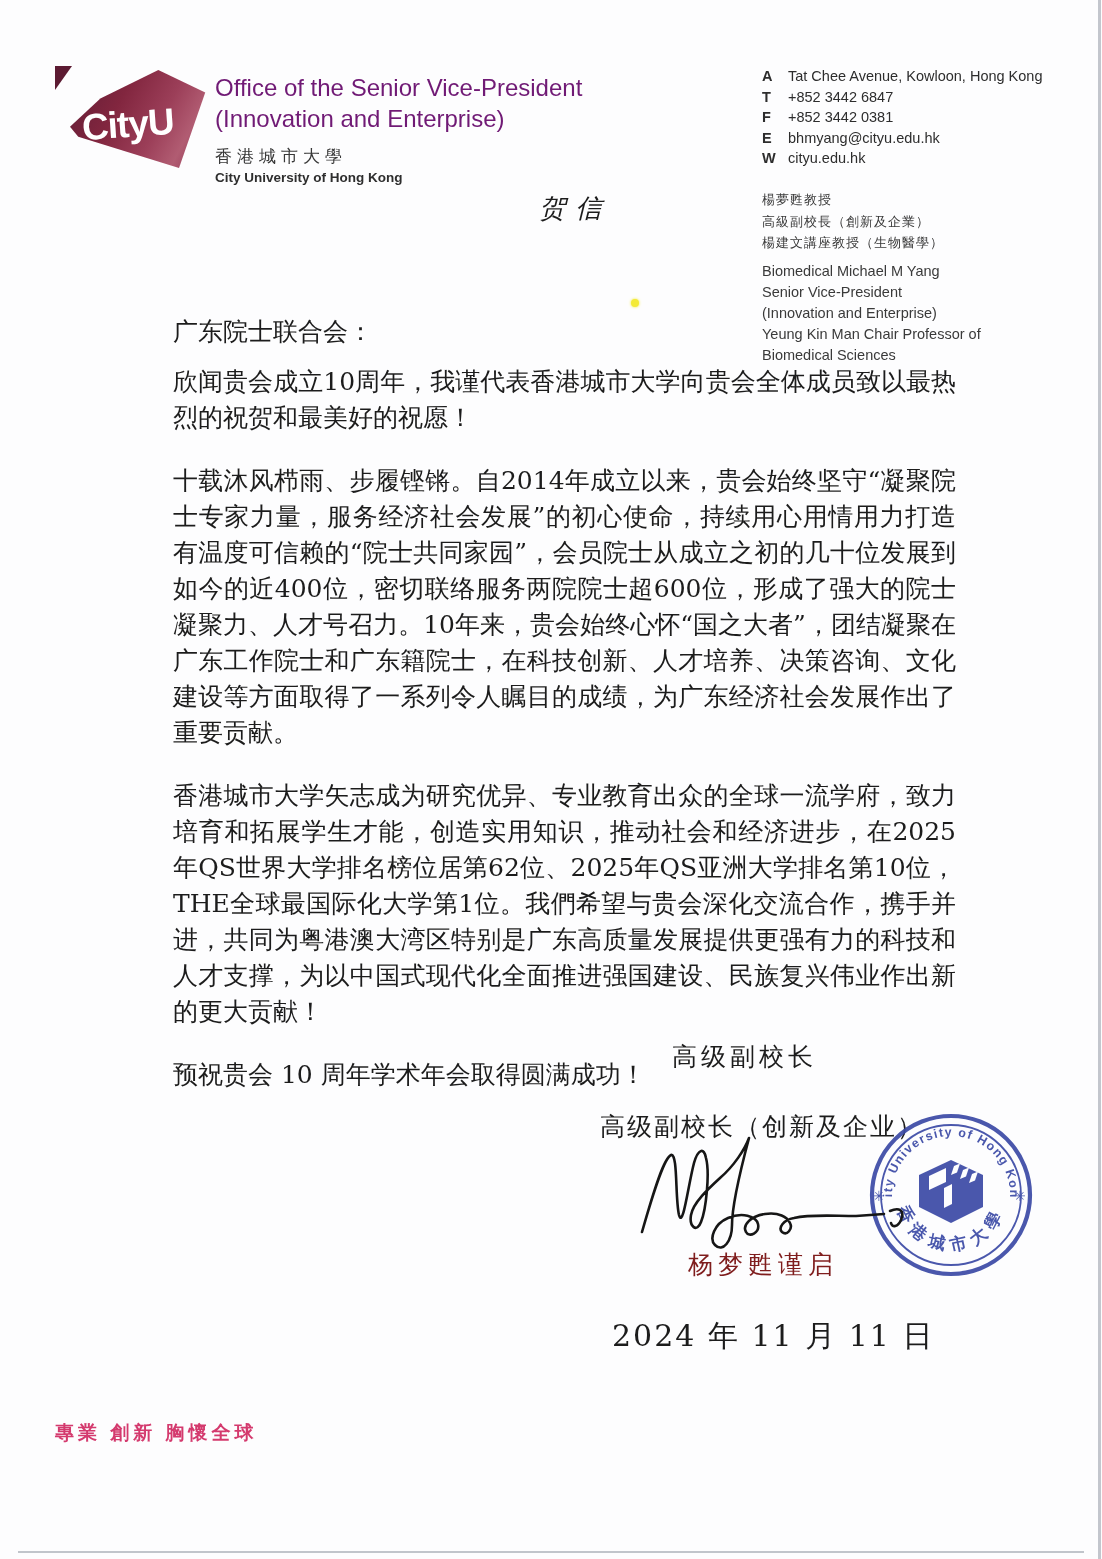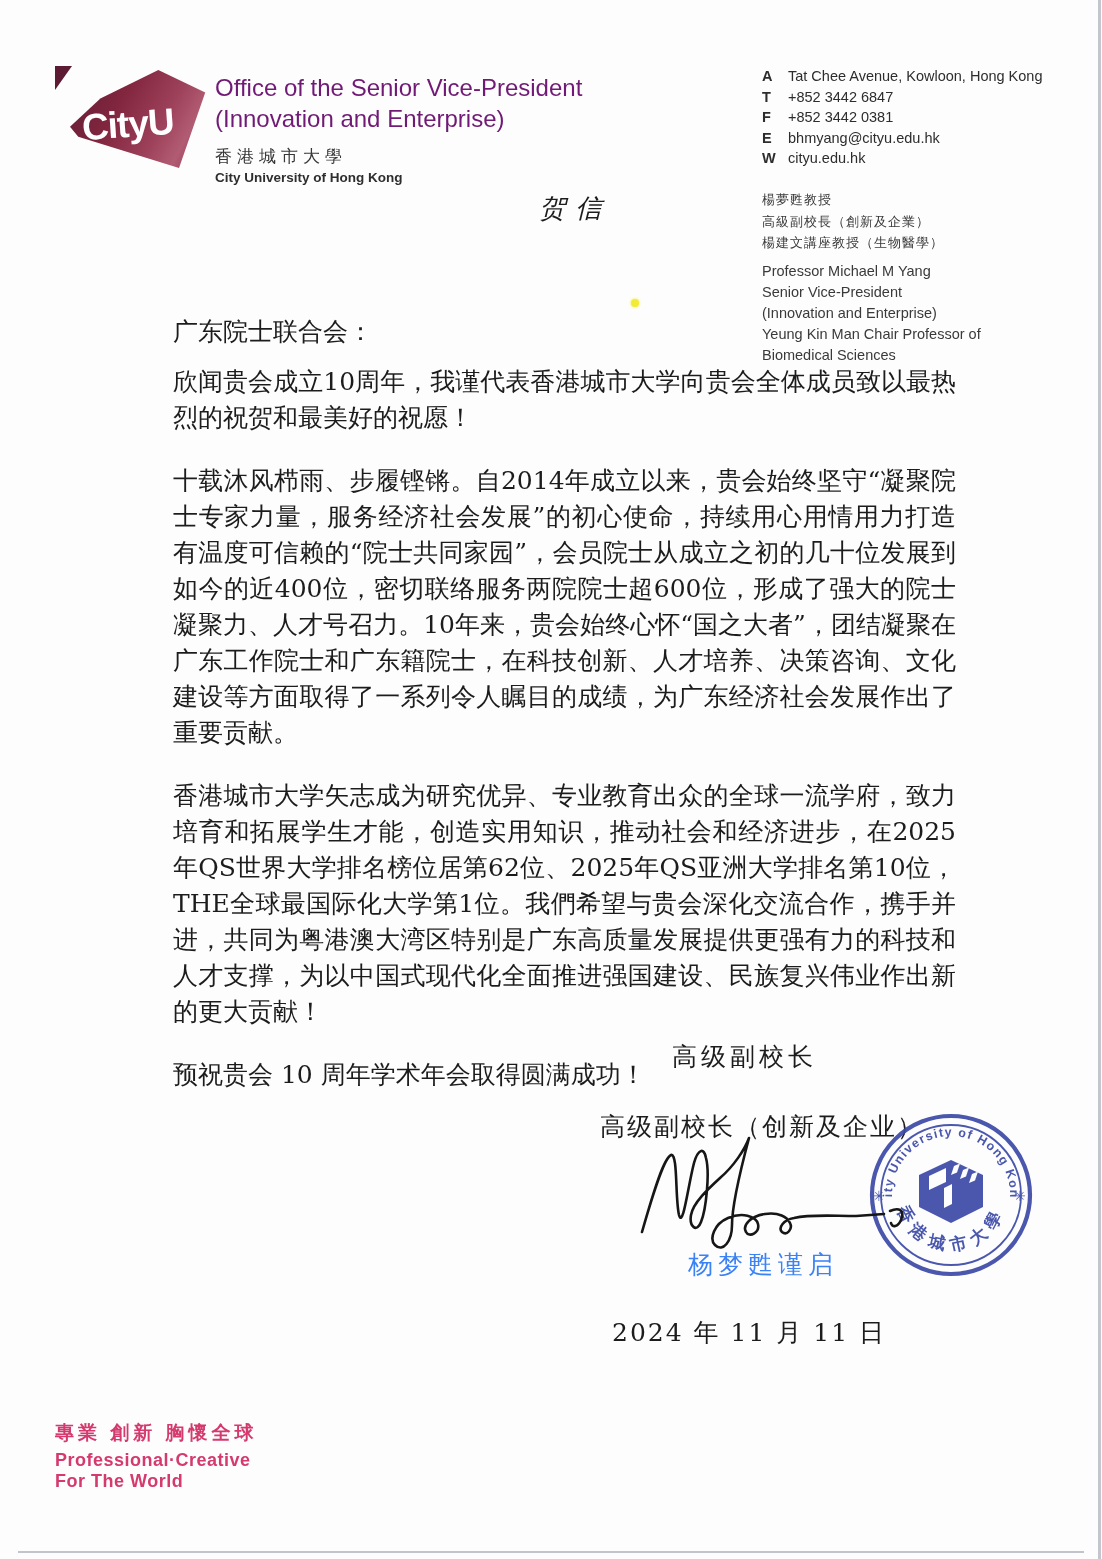--- a/index.html
+++ b/index.html
@@ -39,28 +39,28 @@
   .salutation{margin-bottom:14px;}
   .para{margin:0 12px 27px 0;}
   .sign-org{position:absolute;left:672px;top:1040px;
     font-family:"DejaVu Serif","Liberation Serif",serif;font-size:25px;
     letter-spacing:4px;color:#1c1c1c;}
   .sign-title{position:absolute;left:600px;top:1110px;
     font-family:"DejaVu Serif","Liberation Serif",serif;font-size:25px;
     letter-spacing:2px;color:#1c1c1c;}
   .sign-name{position:absolute;left:688px;top:1248px;
     font-family:Liberation Sans, sans-serif;font-size:25px;
-    letter-spacing:5px;color:#3b82f6;}
+    letter-spacing:5px;color:#7f1d1d;}
   .sign-date{position:absolute;left:612px;top:1316px;
-    font-family:"DejaVu Serif","Liberation Serif",serif;font-size:25px;
+    font-family:"DejaVu Serif","Liberation Serif",serif;font-size:30px;
     letter-spacing:2px;color:#1c1c1c;}
   .stamp-svg{position:absolute;left:866px;top:1110px;width:170px;height:170px;opacity:.92;}
   .signature-svg{position:absolute;left:628px;top:1128px;width:330px;height:135px;}
   
-  .footer-block{position:absolute;left:55px;top:1420px;color:#d43a6e;}
+  .footer-block{position:absolute;left:55px;top:1420px;color:#d43a6e;text-align:right;}
   .footer-zh{font-size:19px;font-weight:bold;letter-spacing:4px;}
   .footer-en{font-size:18px;font-weight:bold;letter-spacing:.5px;line-height:21px;}
   .footer-en-wrap{margin-top:4px;}
   
   .yellow-dot{position:absolute;left:631px;top:299px;width:8px;height:8px;
     border-radius:50%;background:#f3ea36;box-shadow:0 0 3px #f3ea36;}
   .edge-right{position:absolute;right:1px;top:0;width:3px;height:100%;background:#c3c6cd;}
   .edge-bottom{position:absolute;left:18px;top:1551px;width:1066px;height:2px;background:#9aa0a8;opacity:.6;}
 </style>
 </head>
@@ -101,21 +101,21 @@
       <span class="contact-label">W</span>
       <span class="contact-value">cityu.edu.hk</span>
     </div>
   </div>
 
   <div class="officer-block">
     <div class="officer-zh">楊夢甦教授</div>
     <div class="officer-zh">高級副校長（創新及企業）</div>
     <div class="officer-zh">楊建文講座教授（生物醫學）</div>
     <div class="officer-en-wrap">
-      <div class="officer-en">Professor Michael M Yang</div>
+      <div class="officer-en">Biomedical Michael M Yang</div>
       <div class="officer-en">Senior Vice-President</div>
       <div class="officer-en">(Innovation and Enterprise)</div>
       <div class="officer-en">Yeung Kin Man Chair Professor of</div>
       <div class="officer-en">Biomedical Sciences</div>
     </div>
   </div>
 
   <div class="body-block">
     <div class="letter-title">贺信</div>
     <div class="salutation">广东院士联合会：</div>
@@ -158,23 +158,19 @@
       <path d="M14,104 C26,62 36,30 43,27 C50,25 47,70 51,87 C55,101 60,58 66,35 C70,21 76,19 78,30 C82,45 78,82 73,94 C69,105 61,99 63,87 C65,75 80,61 92,50 C106,38 117,21 121,10 C113,40 104,79 104,97 C104,113 95,125 87,117 C81,111 86,96 100,90 C114,84 128,88 130,96 C132,105 121,110 118,104 C114,97 123,88 137,86 C151,84 159,89 162,95 C165,101 159,108 154,104 C150,100 155,92 166,90 C183,86 205,88 228,88 L256,86"></path>
       <path d="M262,83 C271,79 277,82 273,92 C270,99 264,100 263,95"></path>
     </g>
   </svg>
 
   <div class="sign-name">杨梦甦谨启</div>
   <div class="sign-date">2024 年 11 月 11 日</div>
 
   <div class="footer-block">
     <div class="footer-zh">專業 創新 胸懷全球</div>
-    <div class="footer-en-wrap">
-      <div class="footer-en">Professional·Creative</div>
-      <div class="footer-en">For The World</div>
-    </div>
   </div>
 
   <div class="yellow-dot"></div>
   <div class="edge-right"></div>
   <div class="edge-bottom"></div>
 
 </div>
 
 </body></html>

